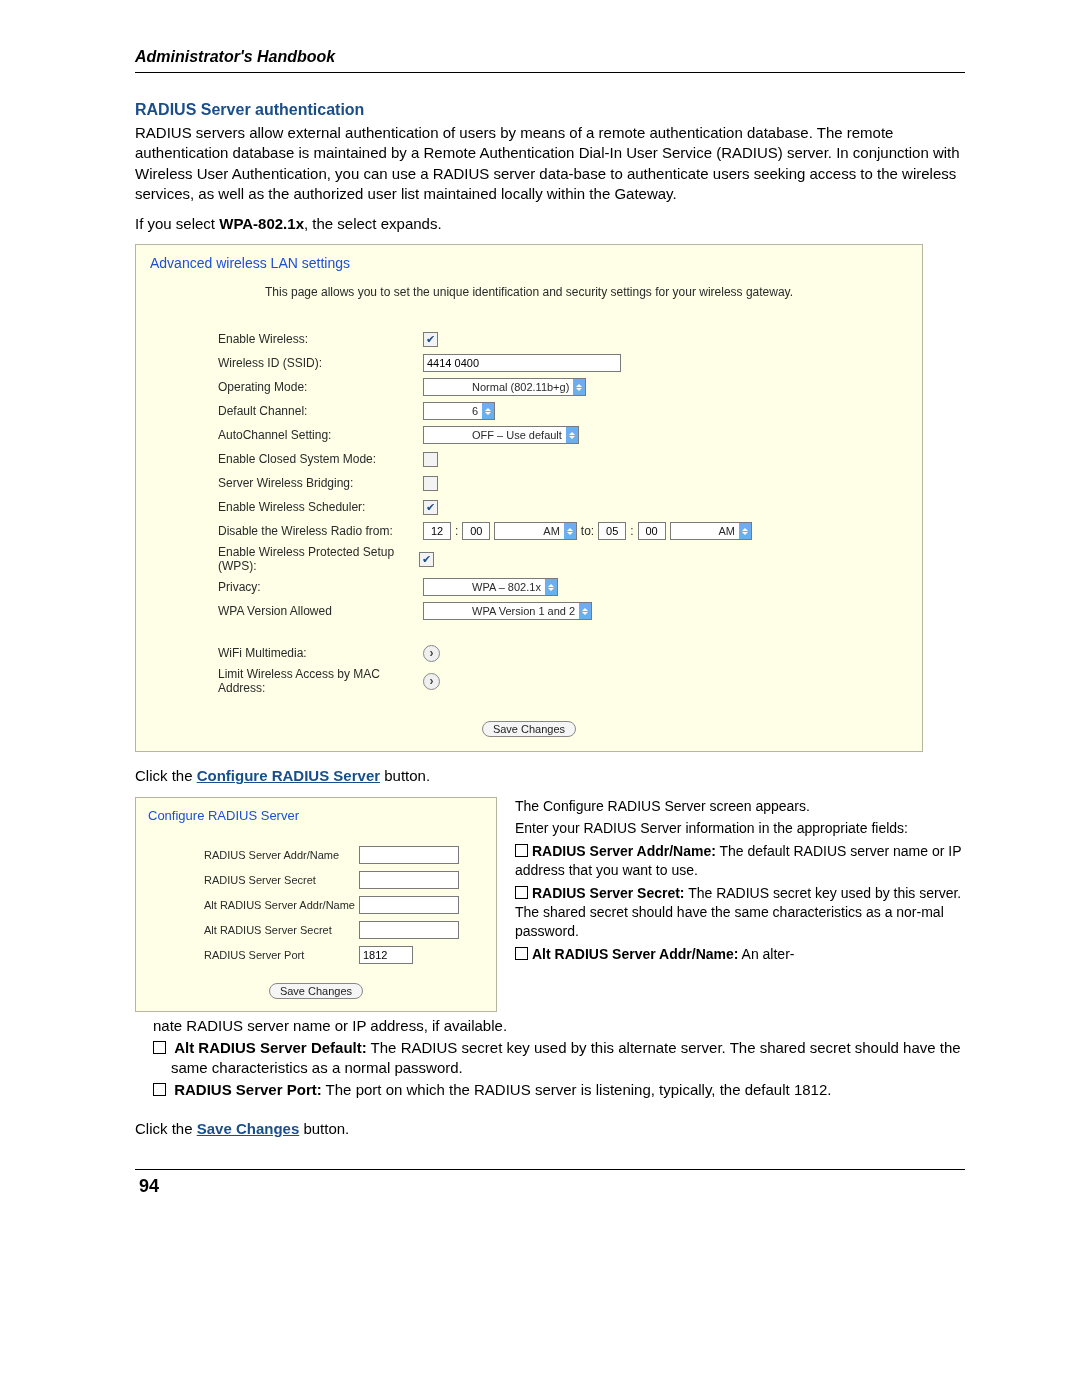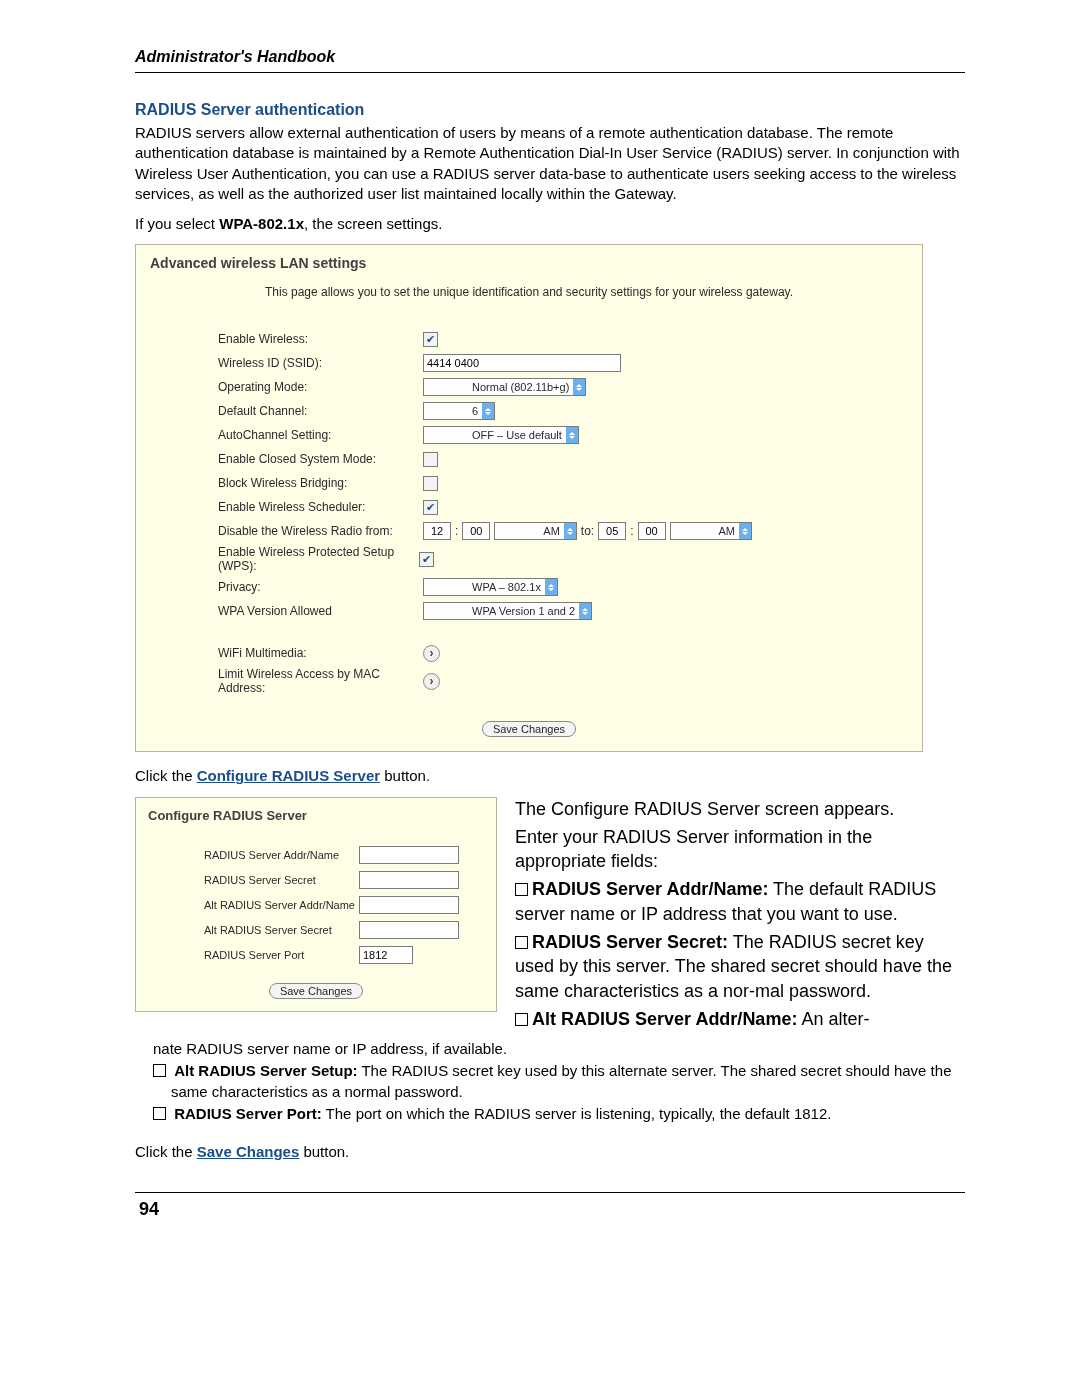--- a/index.html
+++ b/index.html
@@ -53,22 +53,22 @@
     box-sizing: border-box;
   }
   .panel1 {
     width: 788px;
     margin: 8px 0 14px 0;
     padding: 10px 14px 14px 14px;
     font-size: 12px;
     color: #2a2a2a;
   }
   .panel-title {
-    color: #404040;
-    font-weight: bold;
+    color: #1d4ed8;
+    font-weight: normal;
     font-size: 14px;
     margin-bottom: 14px;
   }
   .panel-sub {
     text-align: center;
     font-size: 12px;
     margin-bottom: 30px;
   }
 
   .form-row {
@@ -173,21 +173,21 @@
     color: #2a2a2a;
     flex-shrink: 0;
   }
   .panel2 .panel-title { font-size: 13px; margin-bottom: 22px;}
   .panel2 .form-row { padding-left: 56px; margin-bottom: 5px;}
   .panel2 .form-label { width: 155px; font-size: 11px;}
   .panel2 .text-input.w100 { width: 92px; }
   .panel2 .text-input.w50  { width: 46px; }
   .panel2 .save-row { text-align: center; margin-top: 18px;}
   .right-col {
-    font-size: 18px;
+    font-size: 14px;
     line-height: 1.35;
     flex: 1;
   }
   .right-col p { margin: 0 0 4px 0; }
   .bullet-box {
     display: inline-block;
     width: 11px; height: 11px;
     border: 1px solid #000;
     margin-right: 4px;
     vertical-align: -1px;
@@ -211,21 +211,21 @@
 
 <div class="page">
   <div class="header-title">Administrator's Handbook</div>
   <hr class="hr-top">
 
   <div class="section-head">RADIUS Server authentication</div>
 
   <div class="body-text">
     <p>RADIUS servers allow external authentication of users by means of a remote authentication database. The remote authentication database is maintained by a Remote Authentication Dial-In User Service (RADIUS) server. In conjunction with Wireless User Authentication, you can use a RADIUS server data-base to authenticate users seeking access to the wireless services, as well as the authorized user list maintained locally within the Gateway.</p>
     <p>
-      <span>If you select </span><span class="bold">WPA-802.1x</span><span>, the screen settings.</span>
+      <span>If you select </span><span class="bold">WPA-802.1x</span><span>, the select expands.</span>
     </p>
   </div>
 
   <div class="panel panel1">
     <div class="panel-title">Advanced wireless LAN settings</div>
     <div class="panel-sub">This page allows you to set the unique identification and security settings for your wireless gateway.</div>
 
     <div class="form-row">
       <span class="form-label">Enable Wireless:</span>
       <span class="form-ctrl">
@@ -274,21 +274,21 @@
           </span>
       </span>
     </div>
     <div class="form-row">
       <span class="form-label">Enable Closed System Mode:</span>
       <span class="form-ctrl">
           <span class="chk"></span>
         </span>
     </div>
     <div class="form-row">
-      <span class="form-label">Block Wireless Bridging:</span>
+      <span class="form-label">Server Wireless Bridging:</span>
       <span class="form-ctrl">
           <span class="chk"></span>
         </span>
     </div>
     <div class="form-row">
       <span class="form-label">Enable Wireless Scheduler:</span>
       <span class="form-ctrl">
           <span class="chk checked"></span>
         </span>
     </div>
@@ -407,21 +407,21 @@
       <p>The Configure RADIUS Server screen appears.</p>
       <p>Enter your RADIUS Server information in the appropriate fields:</p>
       <p><span class="bullet-box"></span><span class="bold">RADIUS Server Addr/Name:</span><span> The default RADIUS server name or IP address that you want to use.</span></p>
       <p><span class="bullet-box"></span><span class="bold">RADIUS Server Secret:</span><span> The RADIUS secret key used by this server. The shared secret should have the same characteristics as a nor-mal password.</span></p>
       <p><span class="bullet-box"></span><span class="bold">Alt RADIUS Server Addr/Name:</span><span> An alter-</span></p>
     </div>
   </div>
 
   <div class="body-text cont-list" style="margin-top:4px;">
     <p class="indent" style="text-indent:0;padding-left:18px;"><span>nate RADIUS server name or IP address, if available.</span></p>
-    <p class="indent"><span class="bullet-box"></span> <span class="bold">Alt RADIUS Server Setup:</span><span> The RADIUS secret key used by this alternate server. The shared secret should have the same characteristics as a normal password.</span></p>
+    <p class="indent"><span class="bullet-box"></span> <span class="bold">Alt RADIUS Server Default:</span><span> The RADIUS secret key used by this alternate server. The shared secret should have the same characteristics as a normal password.</span></p>
     <p class="indent"><span class="bullet-box"></span> <span class="bold">RADIUS Server Port:</span><span> The port on which the RADIUS server is listening, typically, the default 1812.</span></p>
   </div>
 
   <div class="body-text" style="margin-top:18px;">
     <p>
       <span>Click the </span><span class="link-like">Save Changes</span><span> button.</span>
     </p>
   </div>
 
   <hr class="hr-bottom">

